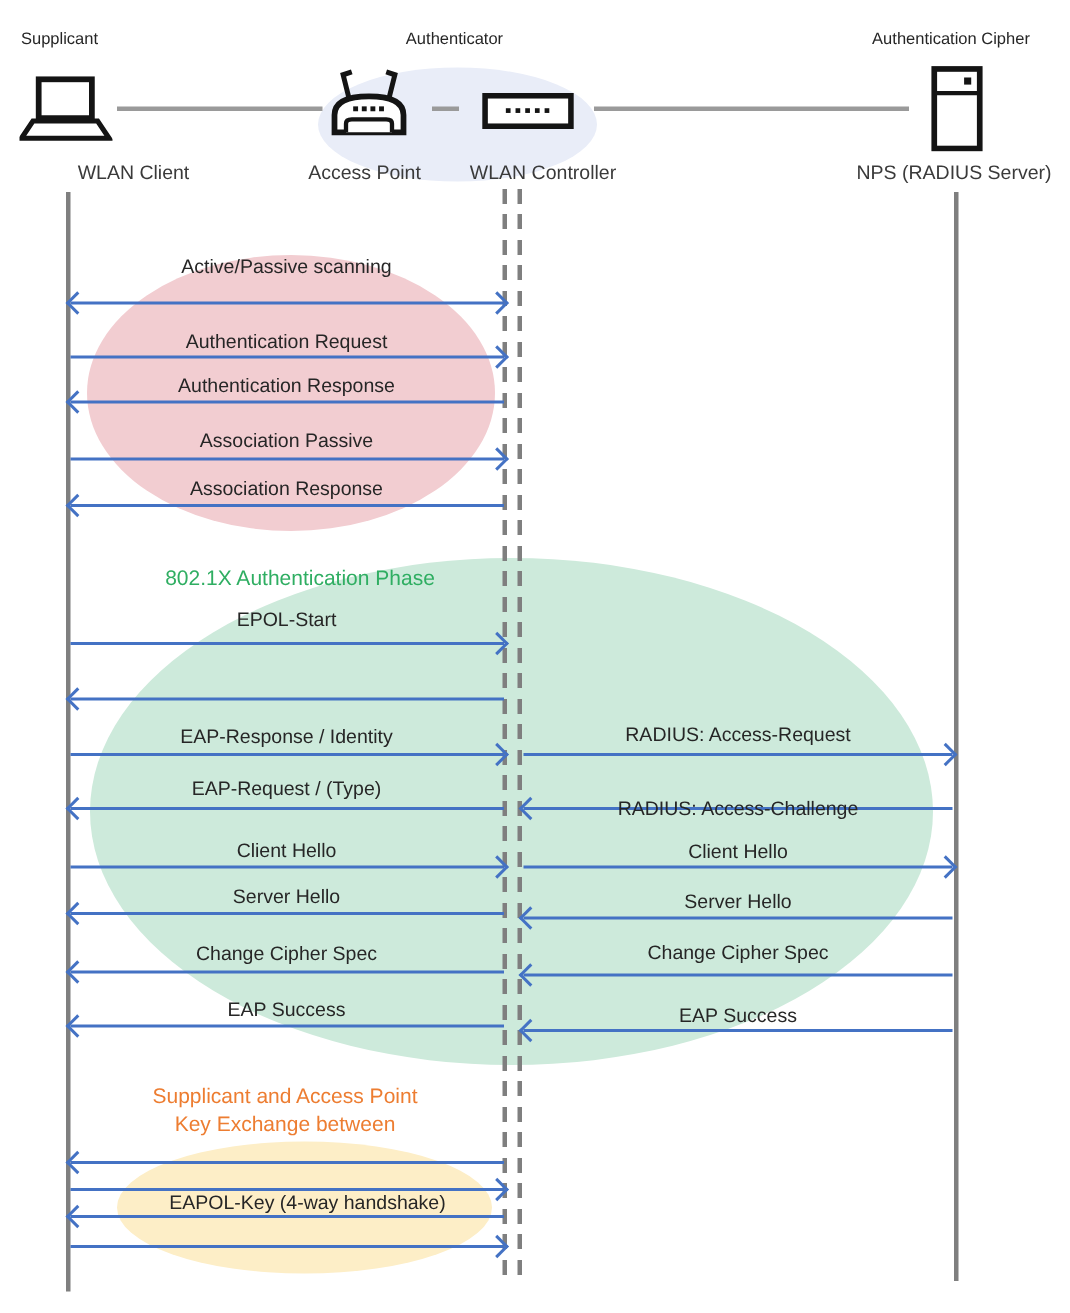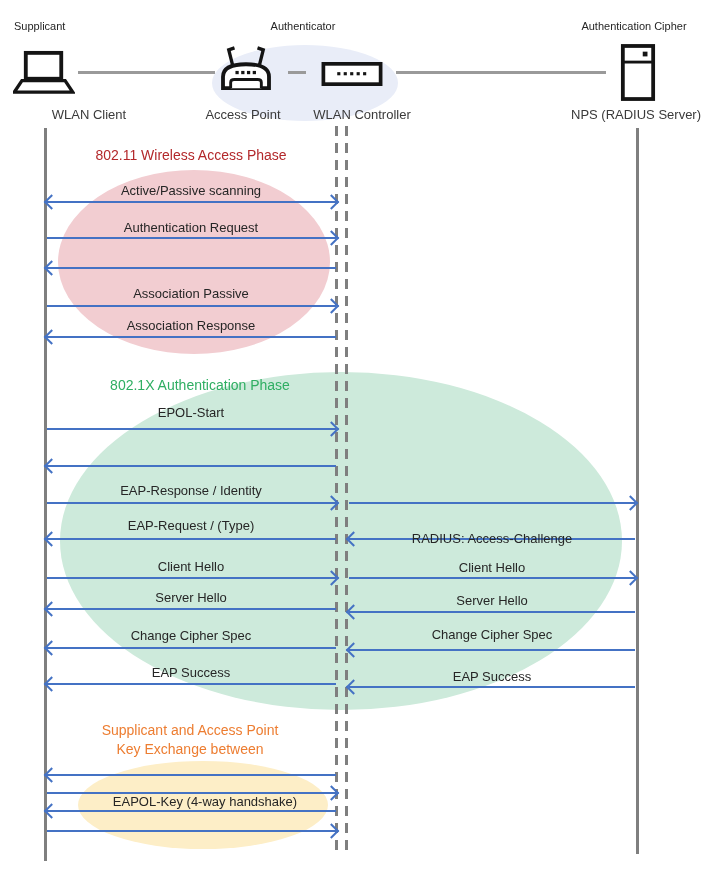--- a/index.html
+++ b/index.html
@@ -102,49 +102,50 @@
   <div class="device-label" style="left:7px;  width:88px;margin-left:38px;">WLAN Client</div>
   <div class="device-label" style="left:193px; width:100px;">Access Point</div>
   <div class="device-label" style="left:307px; width:110px;">WLAN Controller</div>
   <div class="device-label" style="left:571px; width:130px;">NPS (RADIUS Server)</div>
 
   <div class="lifeline" style="left:44px;  top:128px; height:733px;"></div>
   <div class="lifeline-dashed" style="left:335px; top:126px; height:728px;"></div>
   <div class="lifeline-dashed" style="left:345px; top:126px; height:728px;"></div>
   <div class="lifeline" style="left:636px; top:128px; height:726px;"></div>
 
-  <div class="ptitle ptitle-red" style="left:46px; top:146px; width:290px;">802.11 Wireless Access Phase</div>
   <div class="ptitle ptitle-green" style="left:55px; top:376px; width:290px;">802.1X Authentication Phase</div>
   <div class="ptitle ptitle-orange" style="left:65px; top:721px; width:250px;">
     <span style="display:block;">Supplicant and Access Point</span>
     <span style="display:block;">Key Exchange between</span>
   </div>
 
-  <div class="mlabel span-l" style="top:183px;">Active/Passive scanning</div>
+  <div class="mlabel span-l" style="top:170px;">Active/Passive scanning</div>
   <div class="arrow al a-left a-right" style="top:201px;"></div>
 
   <div class="mlabel span-l" style="top:220px;">Authentication Request</div>
   <div class="arrow al a-right" style="top:237px;"></div>
 
+  <div class="mlabel span-l" style="top:249px;">Authentication Response</div>
   <div class="arrow al a-left" style="top:267px;"></div>
 
   <div class="mlabel span-l" style="top:286px;">Association Passive</div>
   <div class="arrow al a-right" style="top:305px;"></div>
 
   <div class="mlabel span-l" style="top:318px;">Association Response</div>
   <div class="arrow al a-left" style="top:336px;"></div>
 
   <div class="mlabel span-l" style="top:405px;">EPOL-Start</div>
   <div class="arrow al a-right" style="top:428px;"></div>
 
   <div class="arrow al a-left" style="top:465px;"></div>
 
   <div class="mlabel span-l" style="top:483px;">EAP-Response / Identity</div>
   <div class="arrow al a-right" style="top:502px;"></div>
 
+  <div class="mlabel span-r" style="top:482px;">RADIUS: Access-Request</div>
   <div class="arrow ar a-right" style="top:502px;"></div>
 
   <div class="mlabel span-l" style="top:518px;">EAP-Request / (Type)</div>
   <div class="arrow al a-left" style="top:538px;"></div>
 
   <div class="mlabel span-r" style="top:531px;">RADIUS: Access-Challenge</div>
   <div class="arrow ar a-left" style="top:538px;"></div>
 
   <div class="mlabel span-l" style="top:559px;">Client Hello</div>
   <div class="arrow al a-right" style="top:577px;"></div>

